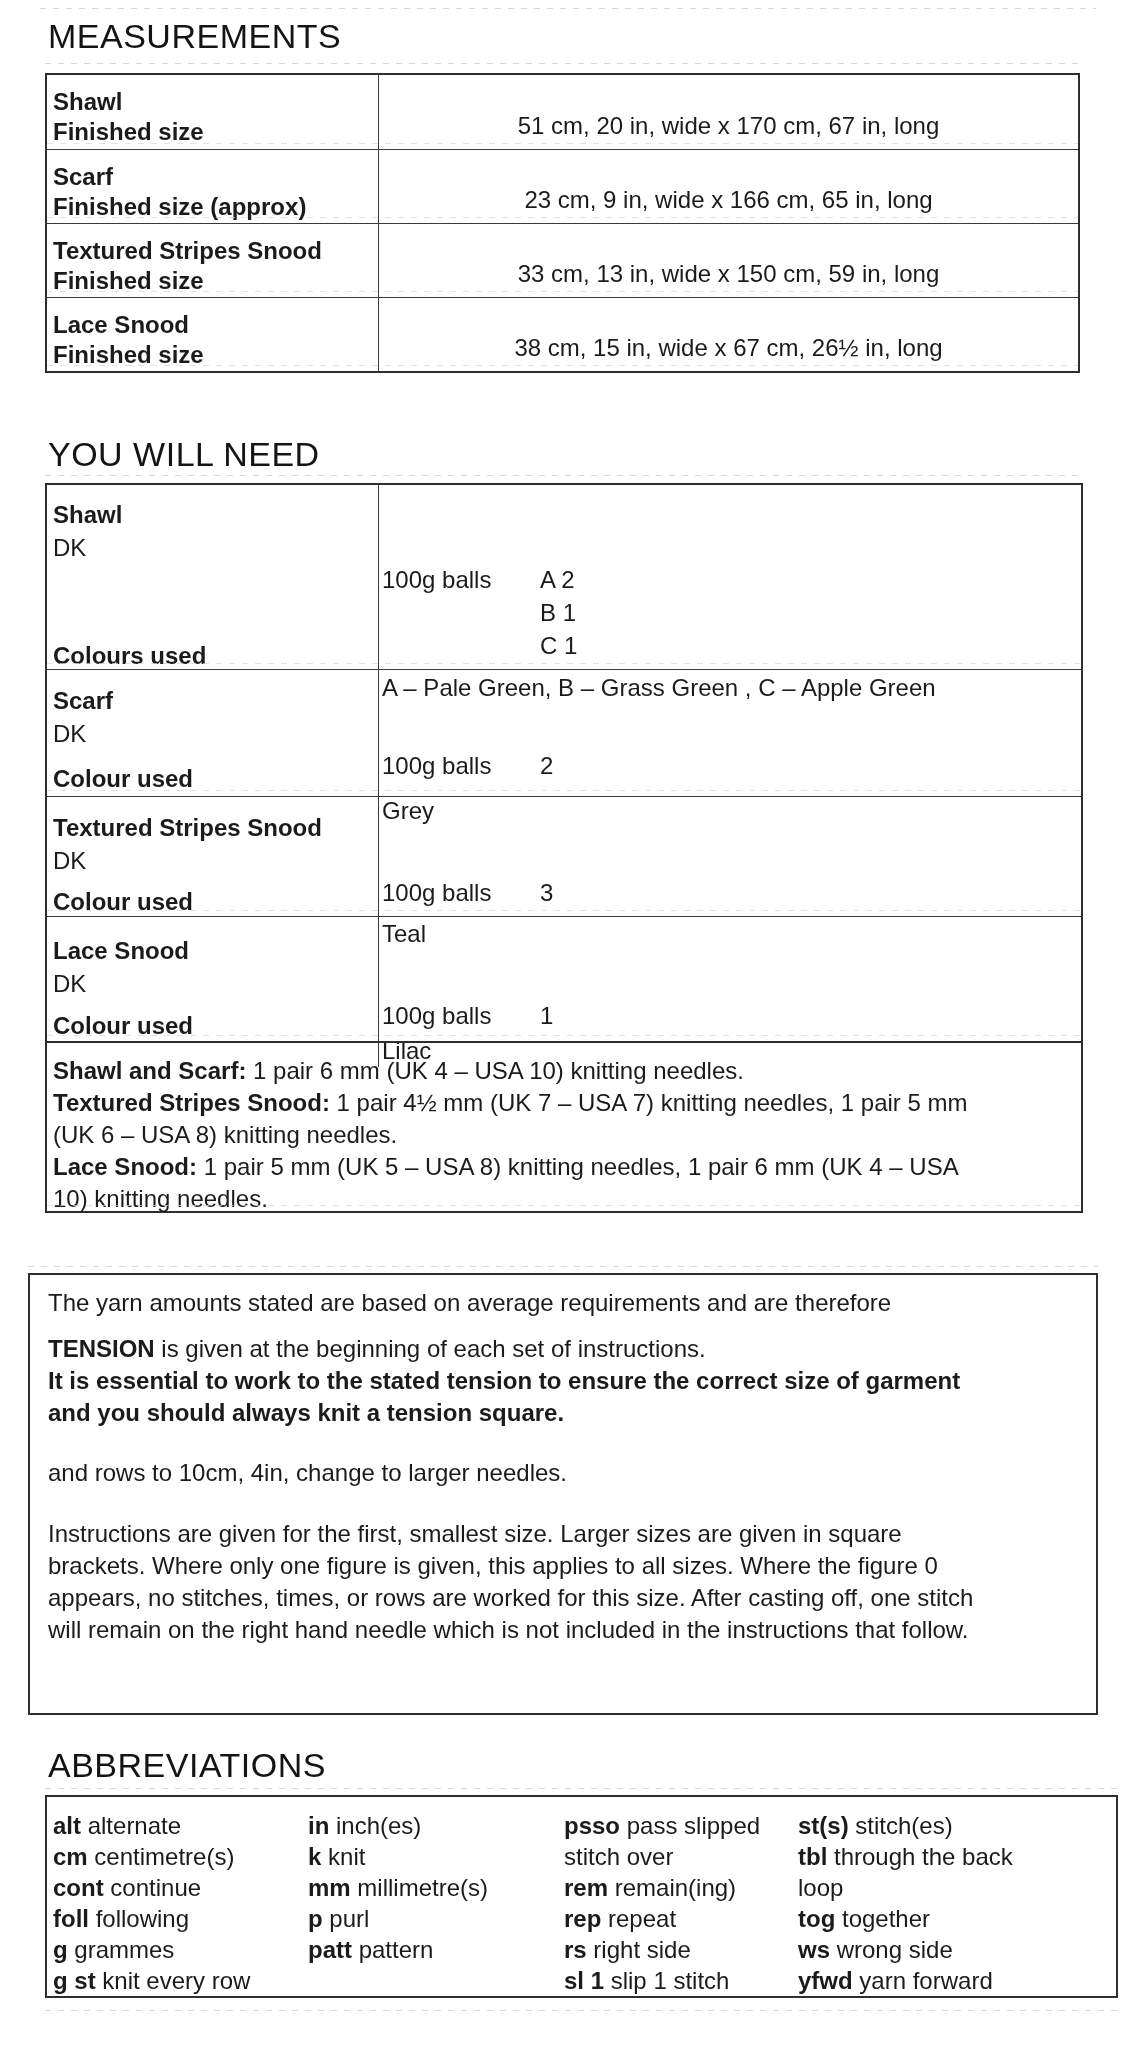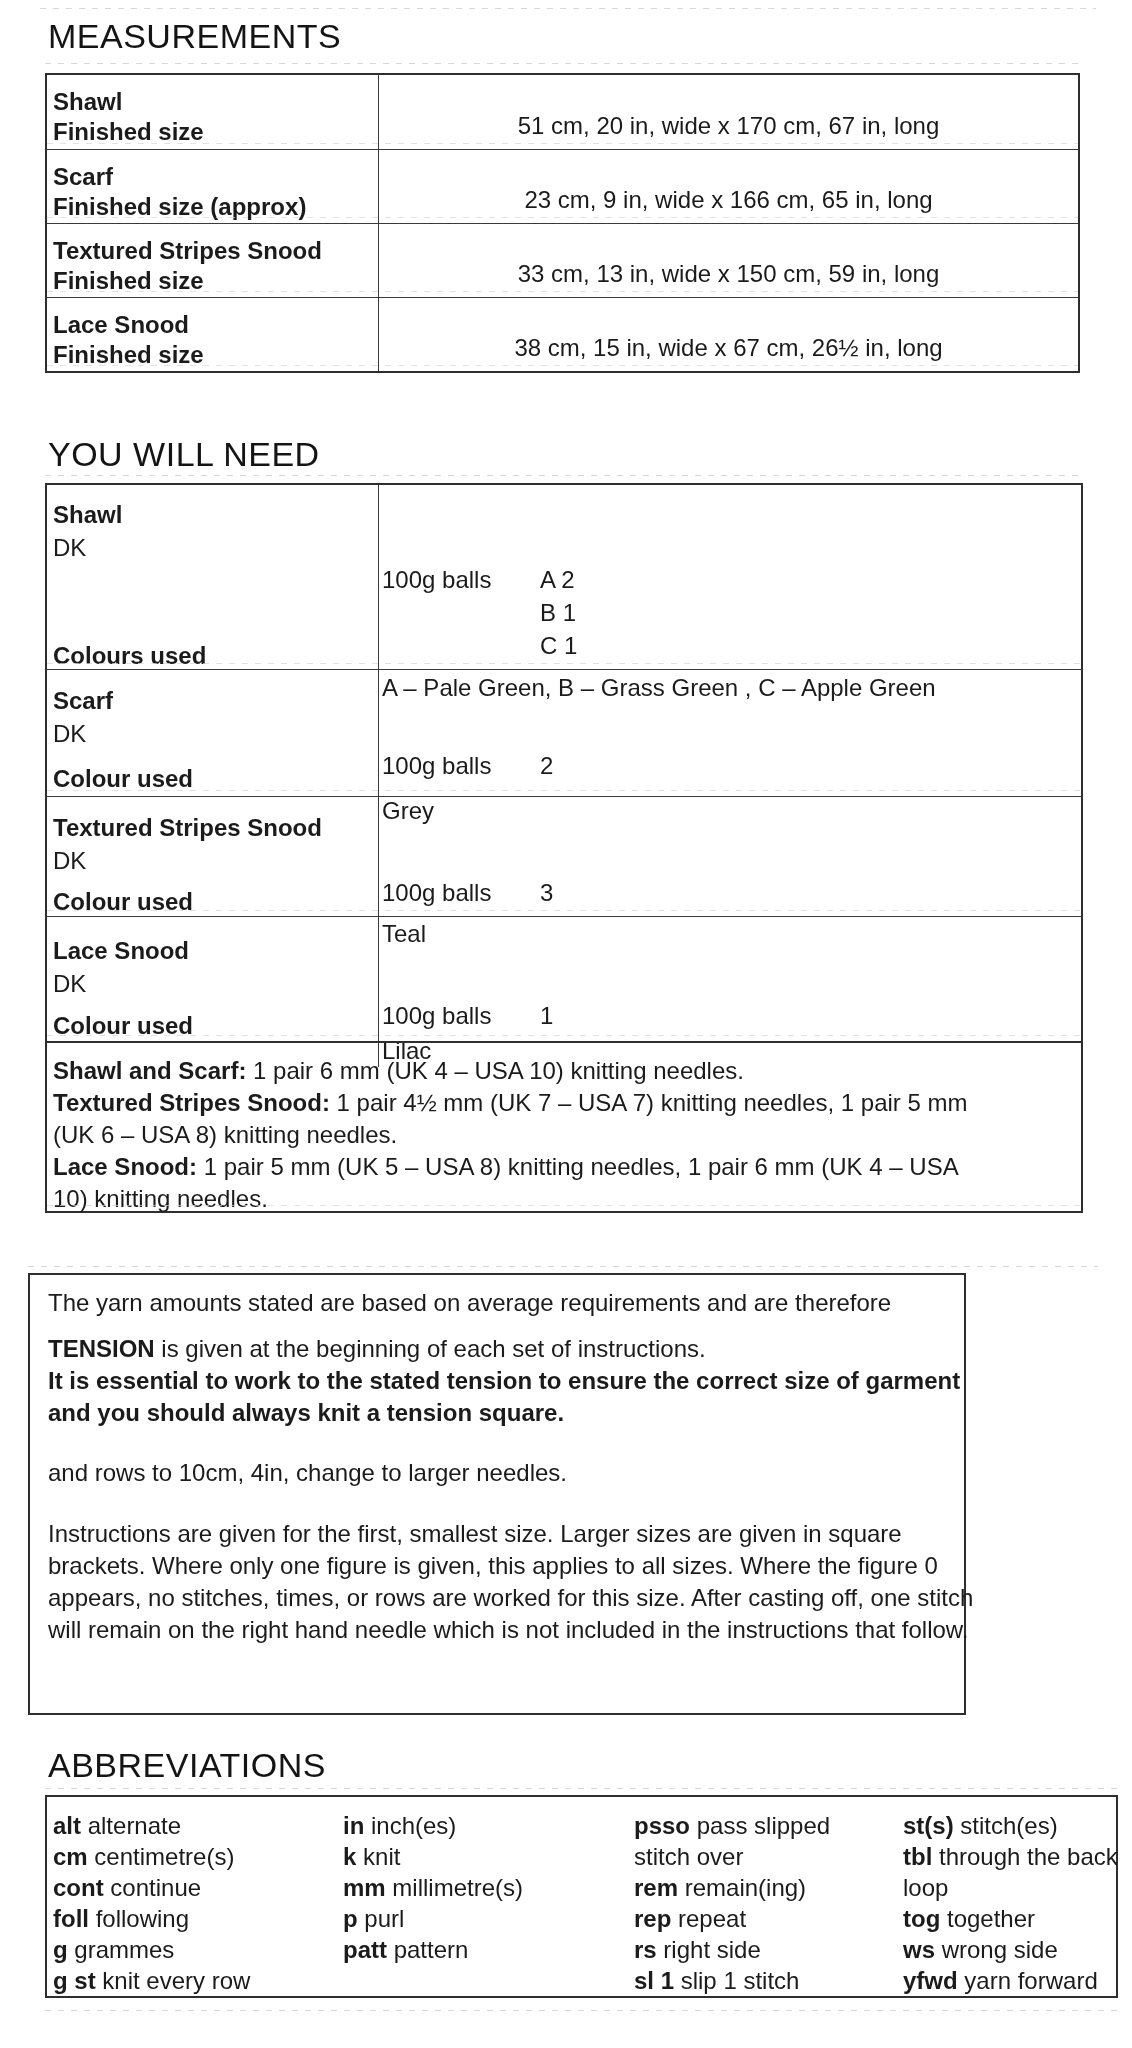--- a/index.html
+++ b/index.html
@@ -79,32 +79,32 @@
   .r3 .ywn-right { padding-top: 50px; } .r3 .colour-line { margin-top: 2px; }
 
   .ywn-needles {
     position: relative; border-top: 2px solid #2e2e2e; height: 170px;
     padding: 12px 10px 0 6px; font-size: 24px;
   }
   .nline { line-height: 32px; white-space: nowrap; }
 
   
   #note-box {
-    position: absolute; left: 28px; top: 1273px; width: 938px; height: 442px;
+    position: absolute; left: 28px; top: 1273px; width: 1070px; height: 442px;
     border: 2px solid #2e2e2e; padding: 12px 14px 4px 18px; font-size: 24px; background: #fff;
   }
   .nl { line-height: 32px; white-space: nowrap; }
   .note-p1 { margin-top: 0; } .note-p2 { margin-top: 14px; }
   .note-p3 { margin-top: 28px; } .note-p4 { margin-top: 29px; }
 
   
   #abbr-box {
     position: absolute; left: 45px; top: 1795px; width: 1073px; height: 203px;
     border: 2px solid #2e2e2e; display: grid; grid-template-columns: 255px 256px 234px 1fr;
-    padding: 13px 0 0 6px; font-size: 24px; background: #fff; align-content: start; gap: 35px;
+    padding: 13px 0 0 6px; font-size: 24px; background: #fff; align-content: start;
   }
   .ab-line { line-height: 31px; white-space: nowrap; }
 </style>
 </head>
 <body>
 
 <div class="dash" id="dash-top"></div>
 <div class="dash" id="dash-meas"></div>
 <div class="dash" id="dash-ywn"></div>
 <div class="dash" id="dash-note"></div>

